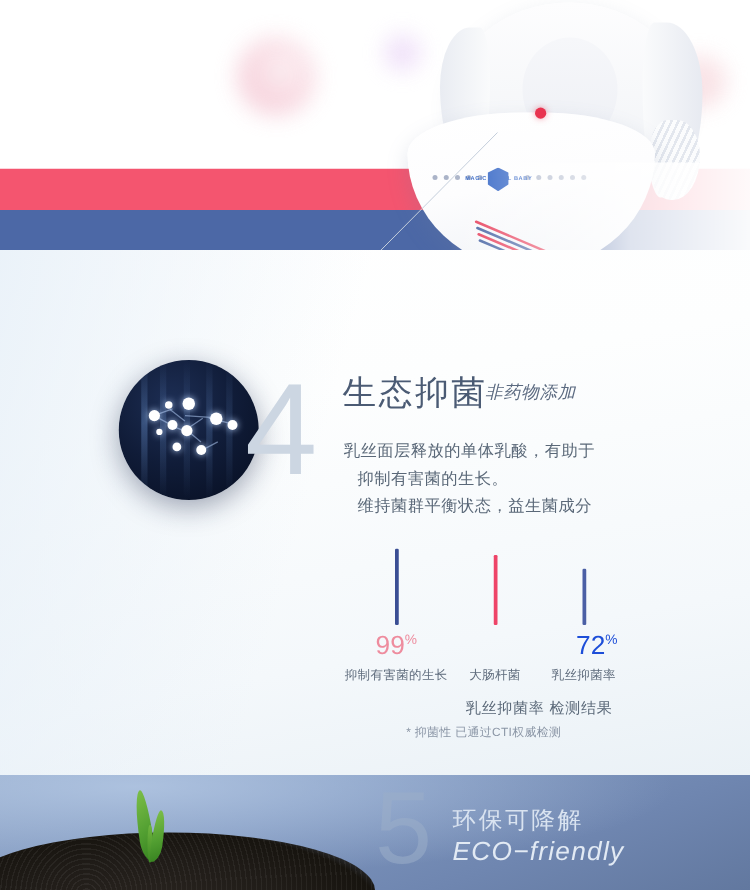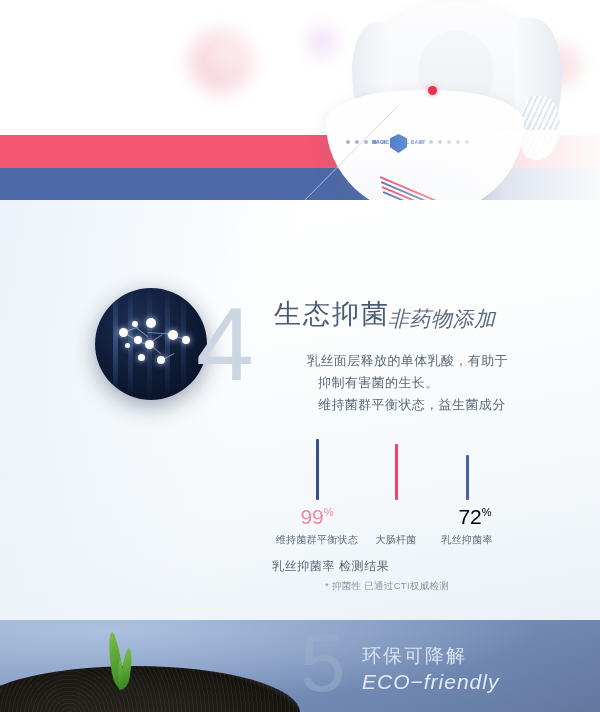--- a/index.html
+++ b/index.html
@@ -91,39 +91,39 @@
   .mol .node{position:absolute;border-radius:50%;background:#ffffff;
        box-shadow:0 0 6px rgba(190,215,255,.95);}
   .mol .edge{position:absolute;height:1.2px;background:rgba(180,205,245,.55);transform-origin:left center;}
 
   .bignum{position:absolute;font-family:"Liberation Sans",sans-serif;
        color:#ccd6e2;font-weight:300;line-height:1;user-select:none;}
   .bignum-4{left:196px;top:292px;font-size:104px;}
 
   .h-title{position:absolute;left:274px;top:296px;font-size:27px;color:#4b5b74;
        font-weight:400;letter-spacing:2px;white-space:nowrap;}
-  .h-sub{position:absolute;left:388px;top:305px;font-size:21px;color:#5b6a80;
+  .h-sub{position:absolute;left:388px;top:305px;font-size:14px;color:#5b6a80;
        font-style:italic;letter-spacing:.5px;white-space:nowrap;}
 
   .body-txt{position:absolute;left:275px;top:350px;width:300px;font-size:13px;
        color:#5a6878;line-height:22px;letter-spacing:.4px;}
-  .body-txt div{white-space:nowrap;margin-left:32px;}
+  .body-txt div{white-space:nowrap;}
   .body-txt div:nth-child(2),
   .body-txt div:nth-child(3){padding-left:11px;}
 
   
   .chart{position:absolute;left:272px;top:432px;width:230px;height:115px;margin-left:16px;}
   .bar-col{position:absolute;bottom:47px;width:3px;border-radius:1px;}
   .bar-val{position:absolute;bottom:18px;width:90px;text-align:center;
        font-size:21px;color:#ee8c9e;font-weight:300;letter-spacing:0px;}
   .bar-val sup{font-size:11px;vertical-align:super;}
   .bar-lbl{position:absolute;bottom:0;width:110px;text-align:center;
        font-size:10px;color:#5e6b7c;letter-spacing:.3px;}
 
-  .chart-cap{position:absolute;left:272px;top:558px;width:230px;text-align:left;
+  .chart-cap{position:absolute;left:260px;top:558px;width:230px;text-align:right;
        font-size:12px;color:#5a6878;letter-spacing:.6px;}
   .chart-note{position:absolute;left:272px;top:580px;width:230px;text-align:center;
        font-size:9.5px;color:#8a95a5;letter-spacing:.3px;}
 
   
   .eco{position:absolute;left:0;top:620px;width:600px;height:92px;overflow:hidden;
        background:linear-gradient(160deg,#8ea4c6 0%,#7e96be 35%,#6f86b0 70%,#62789f 100%);}
   .eco-glow{position:absolute;left:0;top:0;width:600px;height:92px;
        background:radial-gradient(ellipse at 18% 10%,rgba(185,205,232,.75) 0%,rgba(140,165,200,0) 62%);}
   .soil{position:absolute;left:-30px;bottom:-16px;width:330px;height:62px;
@@ -244,27 +244,27 @@
     <div>乳丝面层释放的单体乳酸，有助于</div>
     <div>抑制有害菌的生长。</div>
     <div>维持菌群平衡状态，益生菌成分</div>
   </div>
 
   <div class="chart">
     <div class="bar-col" style="left: 28px; height: 61.38px; background: rgb(58, 78, 148);"></div>
     <div class="bar-val" style="left: -16px; color: rgb(238, 140, 158);">
       <span>99</span><sup>%</sup>
     </div>
-    <div class="bar-lbl" style="left:-26px">维持菌群平衡状态</div>
+    <div class="bar-lbl" style="left:-26px">抑制有害菌的生长</div>
 
     <div class="bar-col" style="left: 107px; height: 56.42px; background: rgb(238, 68, 104);"></div>
     <div class="bar-lbl" style="left:53px">大肠杆菌</div>
 
     <div class="bar-col" style="left: 178px; height: 44.64px; background: rgb(75, 95, 165);"></div>
-    <div class="bar-val" style="left: 142px; color: #000000;">
+    <div class="bar-val" style="left: 116px; color: #1d4ed8; text-align: right;">
       <span>72</span><sup>%</sup>
     </div>
     <div class="bar-lbl" style="left:124px">乳丝抑菌率</div>
   </div>
 
   <div class="chart-cap">乳丝抑菌率 检测结果</div>
   <div class="chart-note">* 抑菌性 已通过CTI权威检测</div>
 
   <div class="eco">
     <div class="eco-glow"></div>

